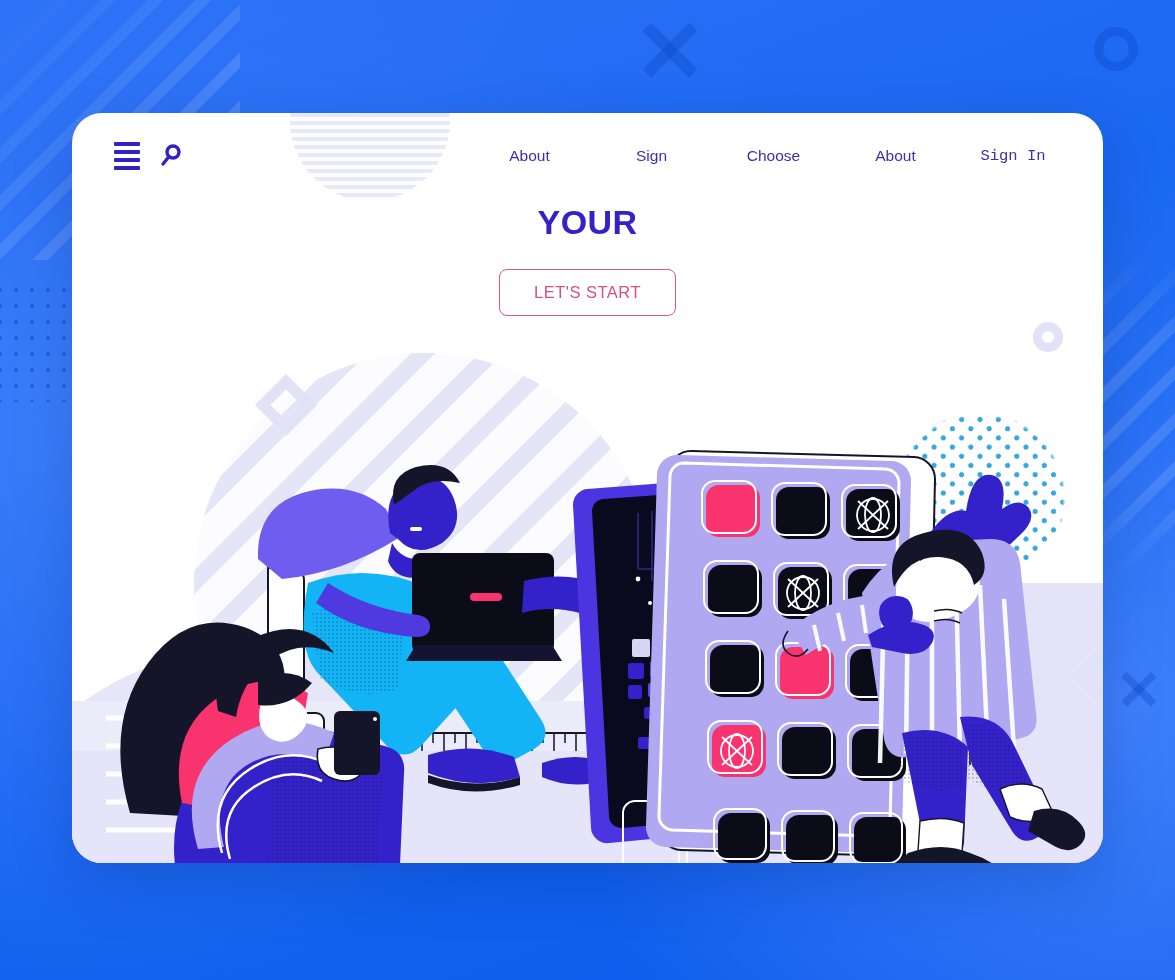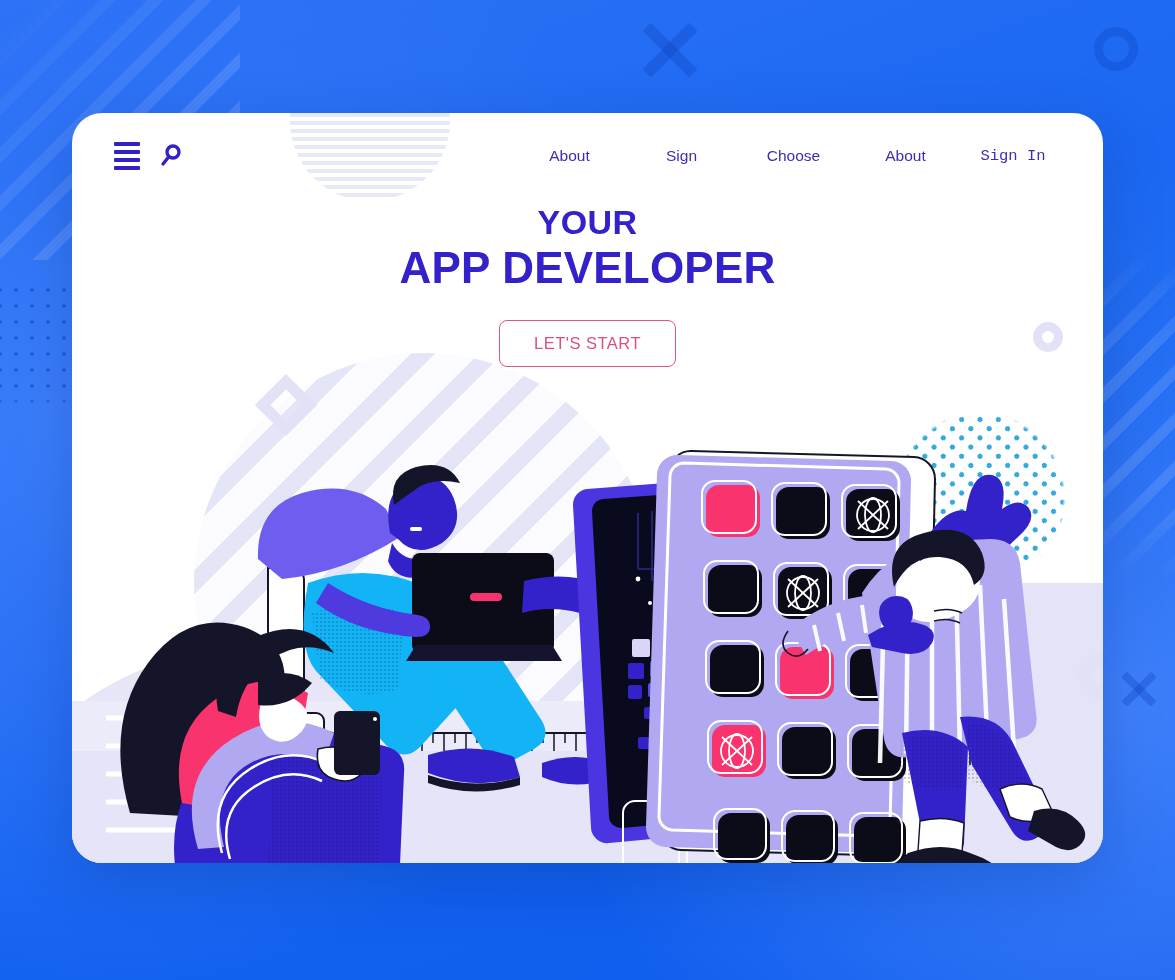--- a/index.html
+++ b/index.html
@@ -175,21 +175,21 @@
     cursor: pointer; padding: 2px;
   }
   .hamburger span {
     display: block; width: 26px; height: 4px;
     background: #3222c6; border-radius: 1px;
   }
   .search-icon { cursor: pointer; line-height: 0; }
   .nav {
     margin-left: auto;
     display: flex; align-items: center;
-    gap: 7px;
+    gap: 17px;
   }
   .nav a {
     color: #3b2fb0;
     font-size: 15.5px;
     text-decoration: none;
     padding: 6px 0;
     width: 105px;
     text-align: center;
     display: inline-block;
   }
@@ -576,18 +576,17 @@
         <a href="#">About</a>
         <a href="#">Sign</a>
         <a href="#">Choose</a>
         <a href="#">About</a>
         <a href="#">Sign In</a>
       </nav>
     </div>
 
     <div class="hero">
       <h2>YOUR</h2>
-      <h1>APP DEVELOPER</h1>
       <button class="cta">LET'S START</button>
     </div>
 
   </div>
 </div>
 
 </body></html>

